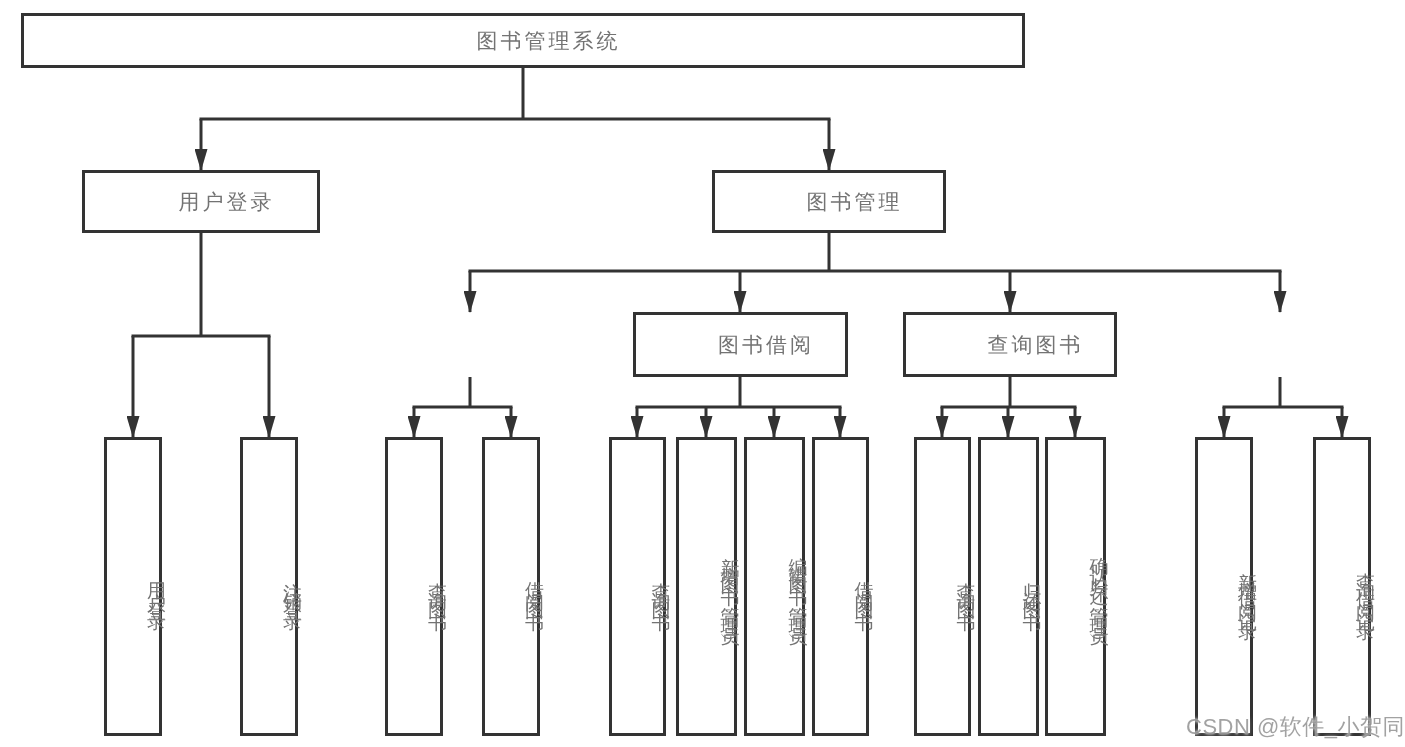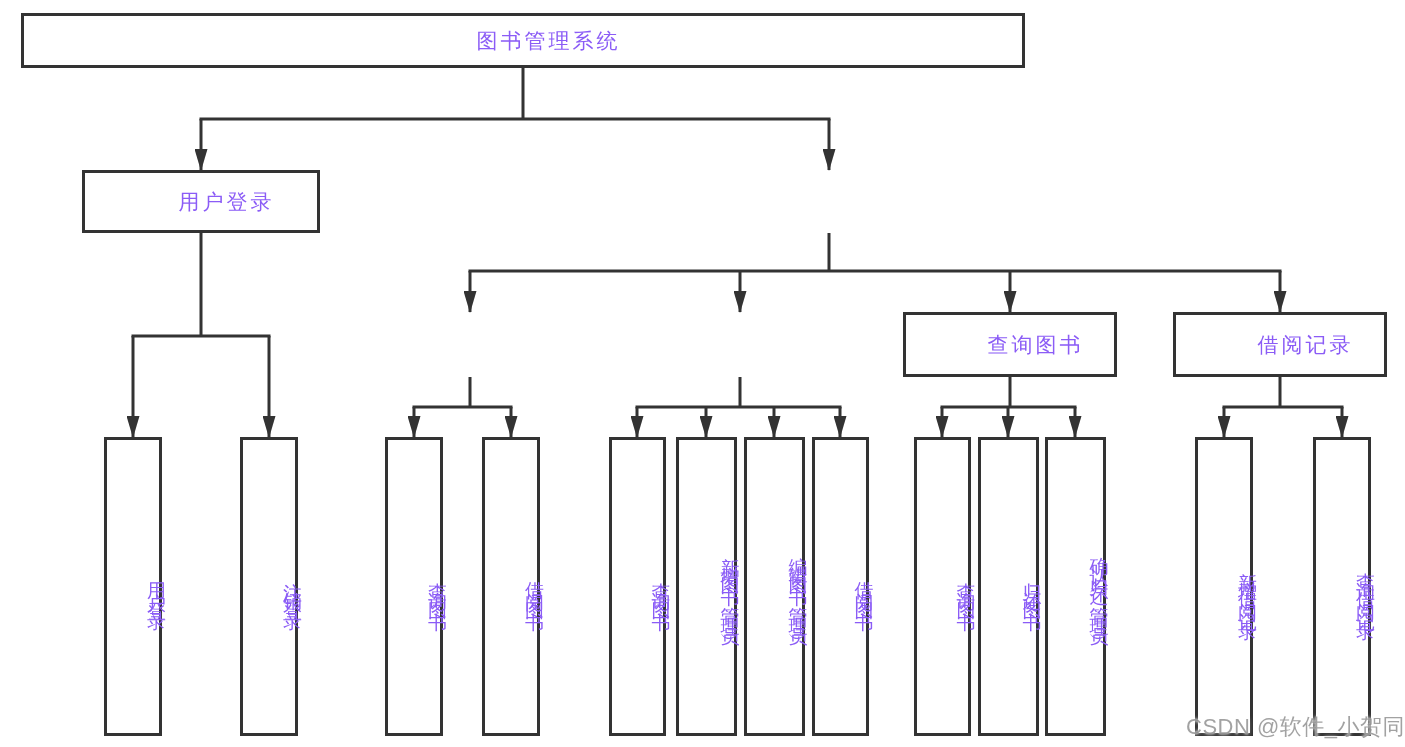--- a/index.html
+++ b/index.html
@@ -3,21 +3,21 @@
 <meta charset="utf-8">
 <style>
   html,body{margin:0;padding:0;background:#ffffff;}
   .stage{
     position:relative;width:1405px;height:747px;background:#ffffff;overflow:hidden;
     font-family:"Liberation Sans",sans-serif;
   }
   .wires{position:absolute;left:0;top:0;z-index:1;}
   .node{
     position:absolute;box-sizing:border-box;z-index:2;
-    background:#ffffff;border:3px solid #333333;color:#8b5cf6;
+    background:#ffffff;border:3px solid #333333;color:#737373;
     display:flex;align-items:center;justify-content:center;
     font-family:"Liberation Sans",sans-serif;
     padding-left:48px;
   }
   .h-node{font-size:21px;letter-spacing:3px;text-indent:3px;white-space:nowrap;}
   .v-node{
     writing-mode:vertical-rl;text-orientation:mixed;
     font-size:19px;letter-spacing:10px;line-height:1;
   }
   .watermark{
@@ -78,23 +78,24 @@
         <path d="M1280,377 V407 M1222.5,407 H1343.5"></path>
         <line x1="1224" y1="407" x2="1224" y2="437" marker-end="url(#ah)"></line>
         <line x1="1342" y1="407" x2="1342" y2="437" marker-end="url(#ah)"></line>
       </g>
     </g>
   </svg>
 
   <div class="node h-node" style="left:21px;top:13px;width:1004px;height:55px">图书管理系统</div>
 
   <div class="node h-node" style="left:82px;top:170px;width:238px;height:63px">用户登录</div>
+  <div class="node h-node" style="left:712px;top:170px;width:234px;height:63px">图书管理</div>
 
+  <div class="node h-node" style="left:633px;top:312px;width:215px;height:65px">图书借阅</div>
   <div class="node h-node" style="left:903px;top:312px;width:214px;height:65px">查询图书</div>
-  <div class="node h-node" style="left:1173px;top:312px;width:214px;height:65px">借阅记录</div>
 
   <div class="node v-node" style="left:104px;top:437px;width:58px;height:299px">用户登录</div>
   <div class="node v-node" style="left:240px;top:437px;width:58px;height:299px">注销登录</div>
 
   <div class="node v-node" style="left:385px;top:437px;width:58px;height:299px">查询图书</div>
   <div class="node v-node" style="left:482px;top:437px;width:58px;height:299px">借阅图书</div>
 
   <div class="node v-node" style="left:609px;top:437px;width:57px;height:299px">查询图书</div>
   <div class="node v-node" style="left:676px;top:437px;width:61px;height:299px">新增图书（管理员）</div>
   <div class="node v-node" style="left:744px;top:437px;width:61px;height:299px">编辑图书（管理员）</div>

